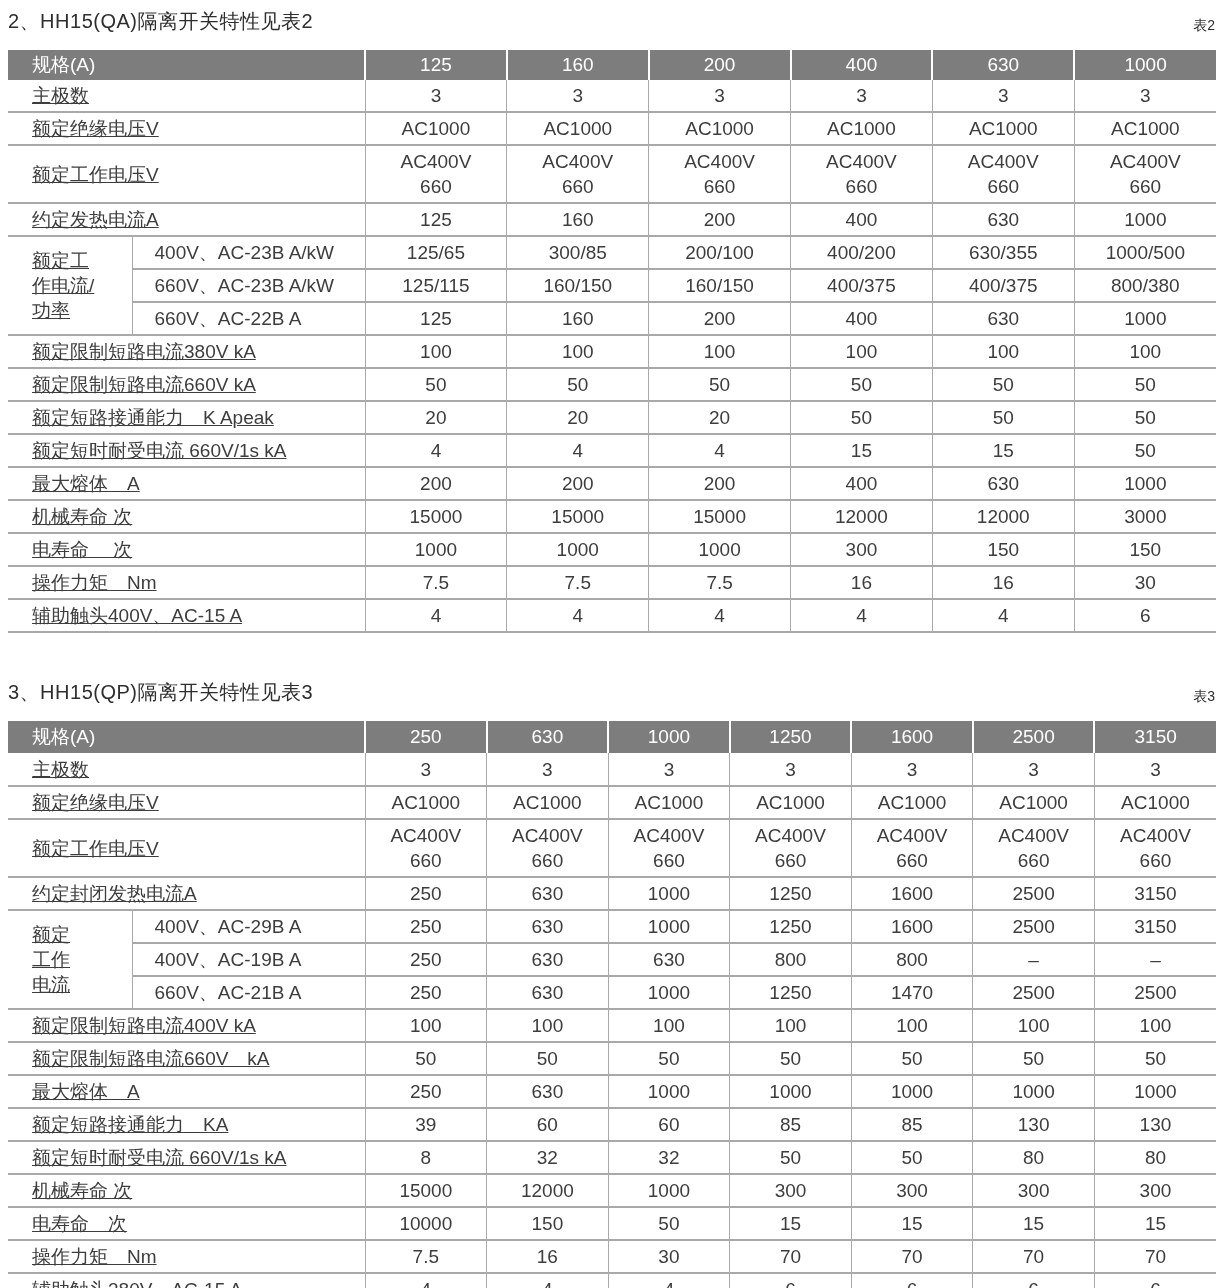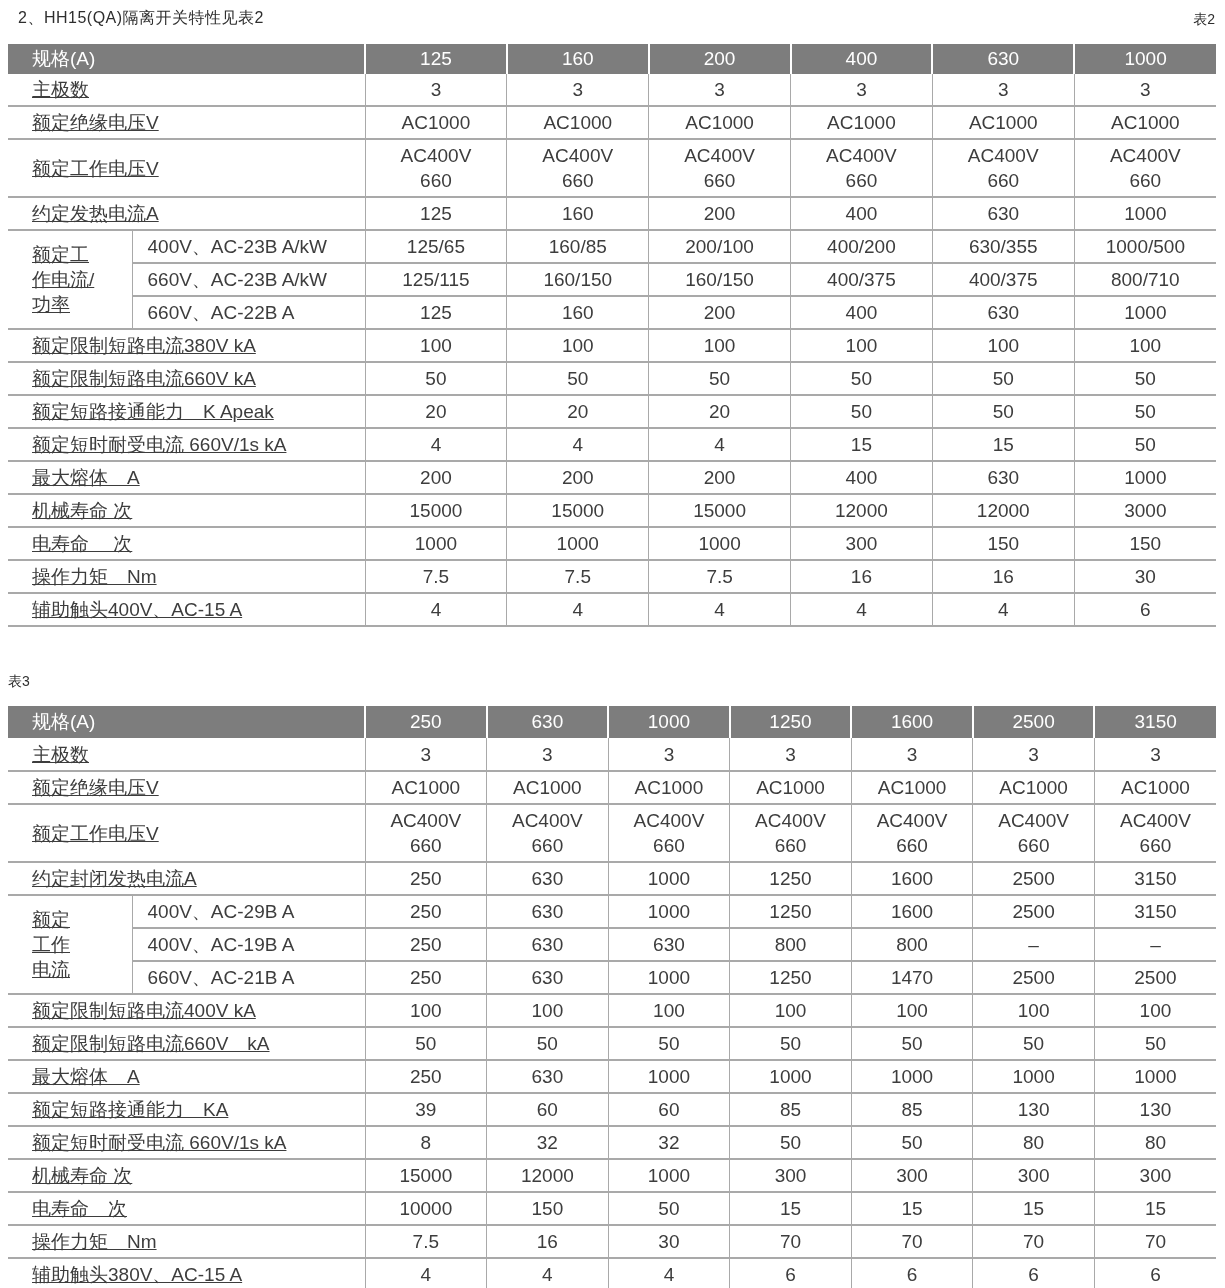--- a/index.html
+++ b/index.html
@@ -17,23 +17,22 @@
     font-family:"Liberation Sans","DejaVu Sans",sans-serif;
     color:var(--body-text);
   }
   .page{padding:8px 9px 0 8px;}
   .sec + .sec{margin-top:46px;}
   .section-head{
     display:flex;justify-content:space-between;align-items:flex-end;
     margin-bottom:15px;padding-right:1px;
   }
   .section-title{
-    font-size:16px;font-weight:normal;color:var(--title-text);
+    font-size:20px;font-weight:normal;color:var(--title-text);
     letter-spacing:0.5px;
-    margin-left:10px;
   }
   .table-tag{font-size:14px;color:var(--title-text);}
   table.spec-table{
     width:100%;border-collapse:collapse;table-layout:fixed;
   }
   .spec-table th{
     background:var(--header-bg);color:var(--header-text);
     font-weight:normal;font-size:19px;text-align:center;
     height:30px;padding:2px 8px;
   }
@@ -45,21 +44,21 @@
     border-top:2px solid var(--grid-line);
     border-left:1px solid var(--grid-line);
     white-space:pre-line;color:var(--body-text);
   }
   table.t2 td{height:33px;}
   table.t2 th{height:32px;}
   .spec-table td.row-label,
   .spec-table td.group-label{
     text-align:left;padding-left:24px;border-left:none;text-decoration:underline;
   }
-  .spec-table td.sub-label{text-align:left;padding-left:15px;}
+  .spec-table td.sub-label{text-align:left;padding-left:22px;}
   .spec-table tbody tr:first-child td{border-top:none;}
   .spec-table tbody tr.last-row td{border-bottom:2px solid var(--grid-line);margin-top:38px;}
 </style>
 </head>
 <body>
 
 <div class="page">
 
   <section class="sec sec1">
     <div class="section-head">
@@ -130,34 +129,34 @@
             <td class="value-cell">400</td>
             <td class="value-cell">630</td>
             <td class="value-cell">1000</td>
           </tr>
           <tr>
             <td class="group-label" rowspan="3">额定工
 作电流/
 功率</td>
             <td class="sub-label">400V、AC-23B  A/kW</td>
             <td class="value-cell">125/65</td>
-            <td class="value-cell">160/85</td>
+            <td class="value-cell">300/85</td>
             <td class="value-cell">200/100</td>
             <td class="value-cell">400/200</td>
             <td class="value-cell">630/355</td>
             <td class="value-cell">1000/500</td>
           </tr>
           <tr>
             <td class="sub-label">660V、AC-23B  A/kW</td>
             <td class="value-cell">125/115</td>
             <td class="value-cell">160/150</td>
             <td class="value-cell">160/150</td>
             <td class="value-cell">400/375</td>
             <td class="value-cell">400/375</td>
-            <td class="value-cell">800/710</td>
+            <td class="value-cell">800/380</td>
           </tr>
           <tr>
             <td class="sub-label">660V、AC-22B  A</td>
             <td class="value-cell">125</td>
             <td class="value-cell">160</td>
             <td class="value-cell">200</td>
             <td class="value-cell">400</td>
             <td class="value-cell">630</td>
             <td class="value-cell">1000</td>
           </tr>
@@ -241,20 +240,21 @@
             <td class="value-cell">4</td>
             <td class="value-cell">4</td>
             <td class="value-cell">6</td>
           </tr>
         </tbody>
       </table>
   </section>
 
   <section class="sec sec2">
     <div class="section-head">
+      <h2 class="section-title">3、HH15(QP)隔离开关特性见表3</h2>
       <span class="table-tag">表3</span>
     </div>
     <table class="spec-table t2">
         <colgroup>
           <col style="width: 124px;">
           <col style="width: 233px;">
           <col>
           <col>
           <col>
           <col>

